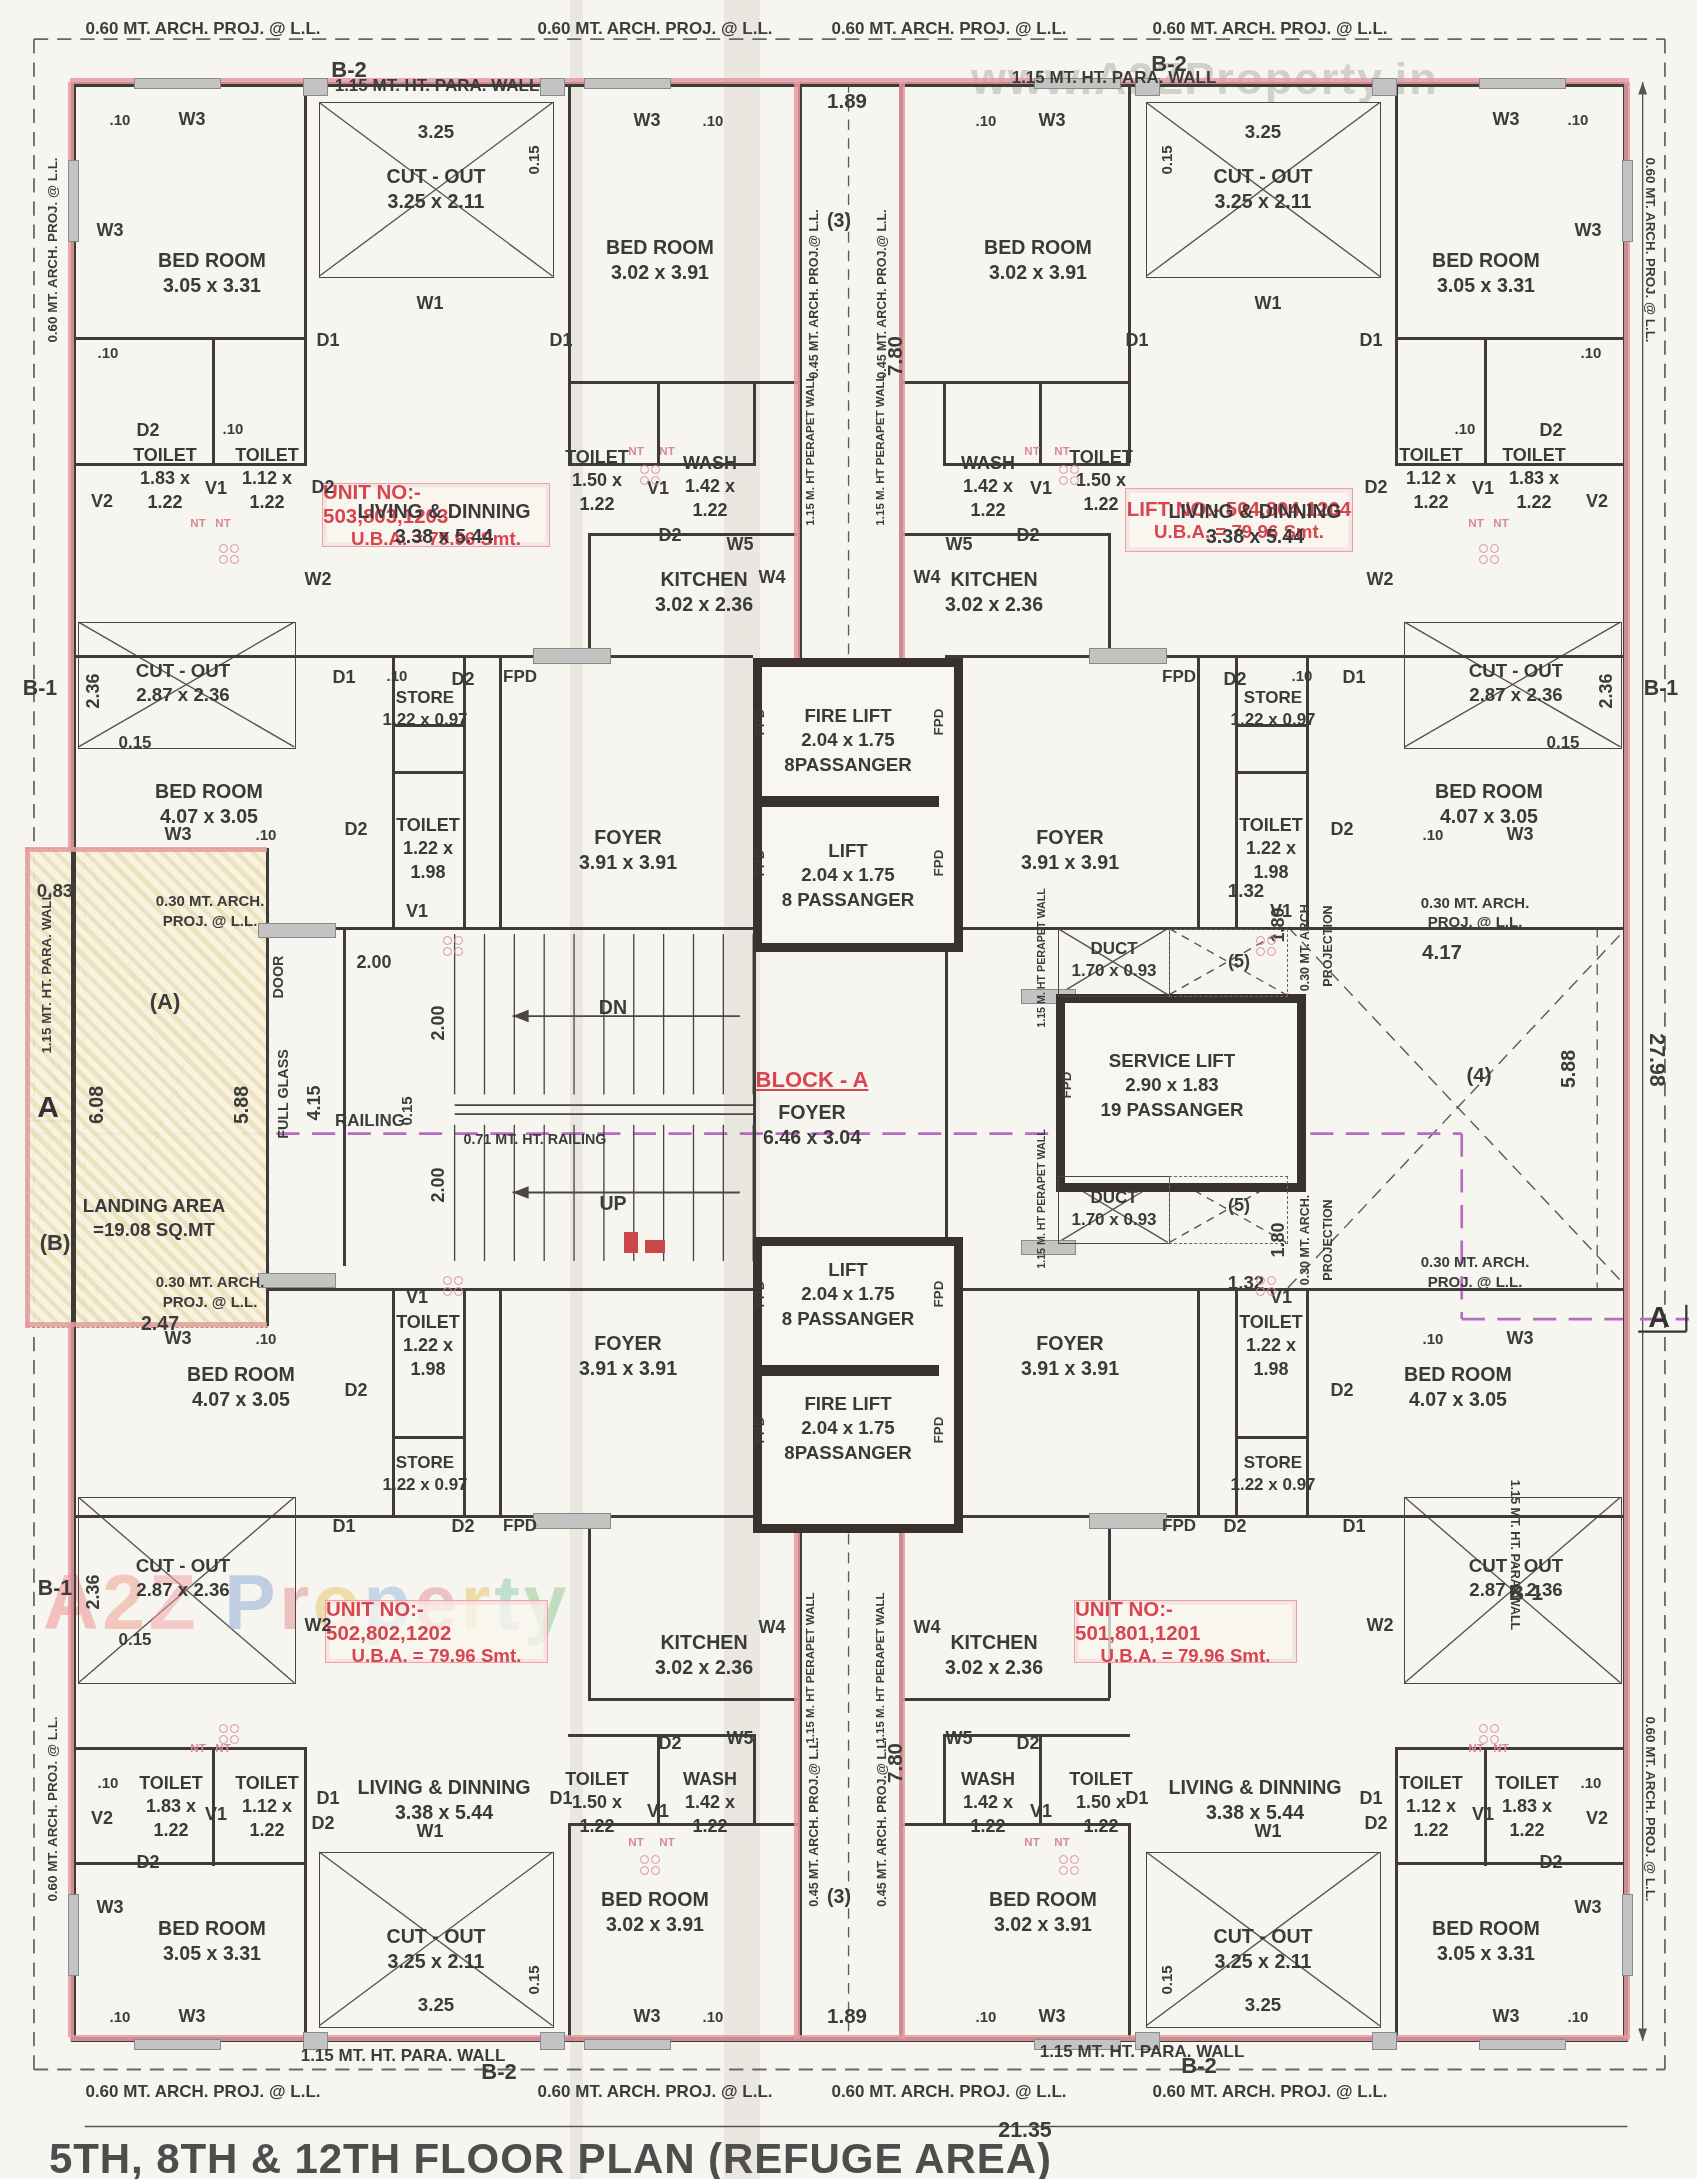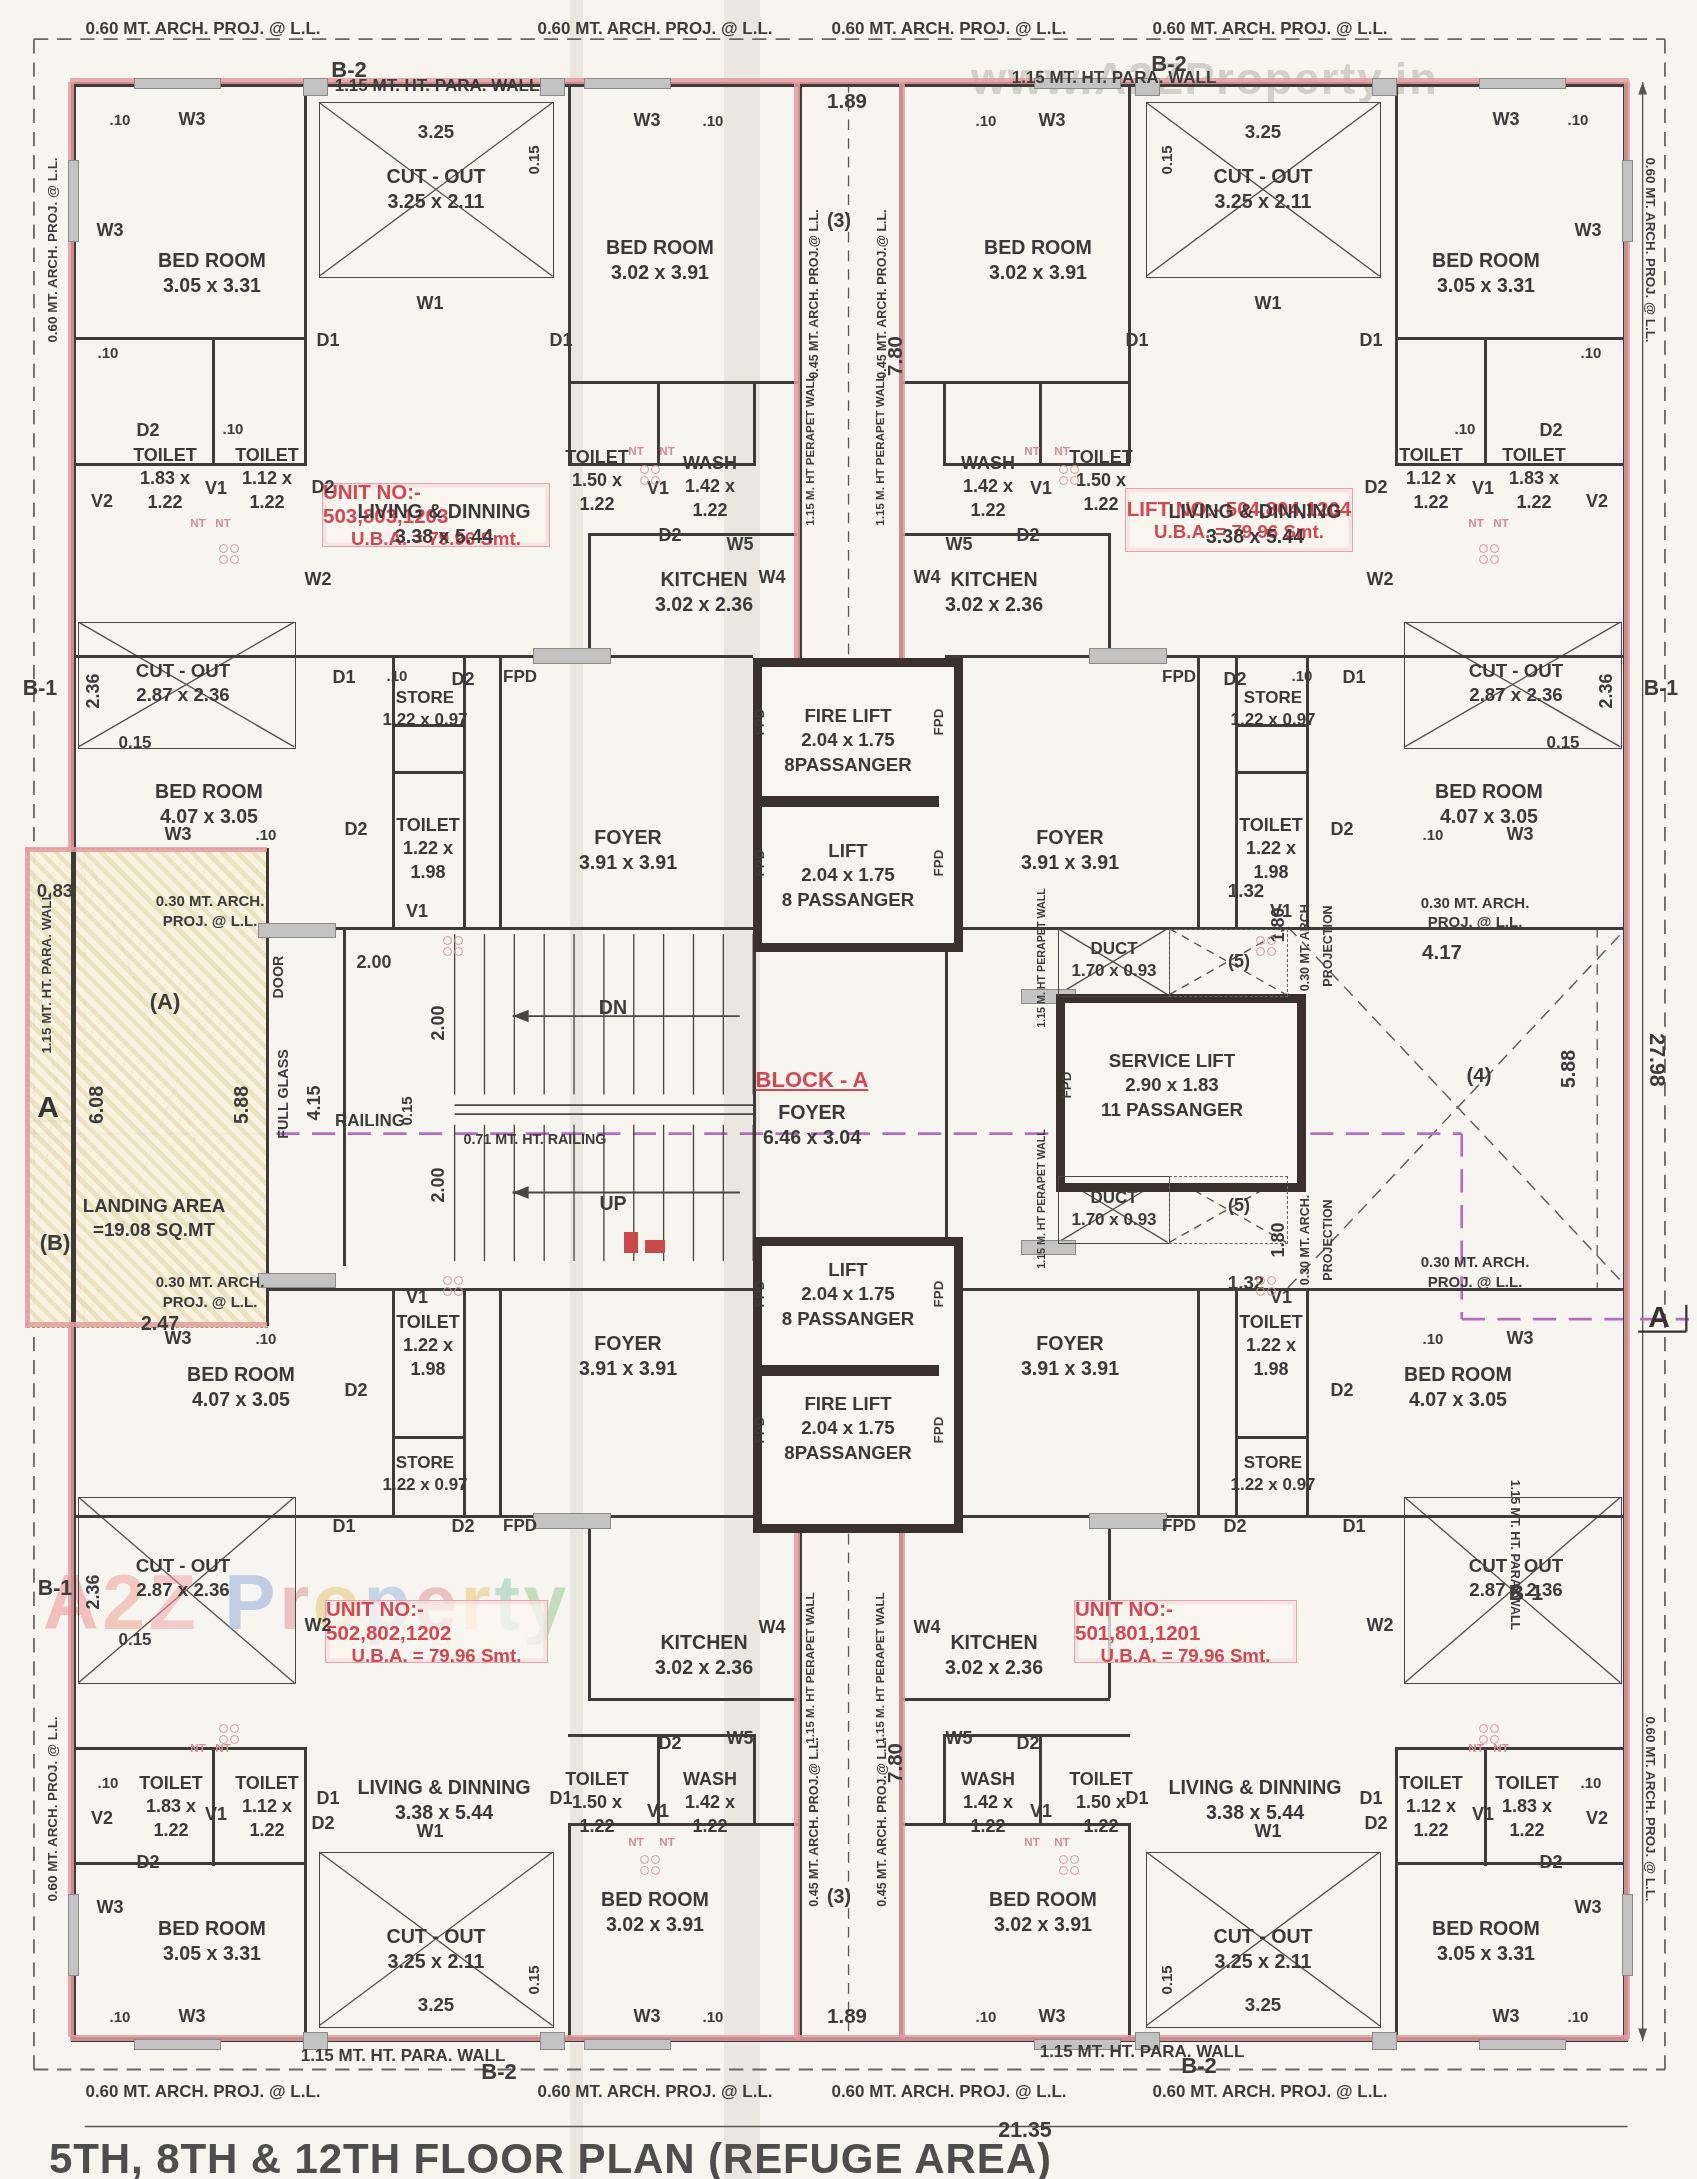--- a/index.html
+++ b/index.html
@@ -407,21 +407,21 @@
       <div>2.04 x 1.75</div>
       <div>8 PASSANGER</div>
     </div>
     <div class="room" style="left: 812px; top: 1125px; font-size: 19.6px;">
       <div>FOYER</div>
       <div>6.46 x 3.04</div>
     </div>
     <div class="room" style="left: 1172px; top: 1085px; font-size: 18.7px;">
       <div>SERVICE LIFT</div>
       <div>2.90 x 1.83</div>
-      <div>11 PASSANGER</div>
+      <div>19 PASSANGER</div>
     </div>
     <div class="room" style="left: 1114px; top: 960px; font-size: 17px;">
       <div>DUCT</div>
       <div>1.70 x 0.93</div>
     </div>
     <div class="room" style="left: 1114px; top: 1209px; font-size: 17px;">
       <div>DUCT</div>
       <div>1.70 x 0.93</div>
     </div>
     <div class="room" style="left: 154px; top: 1218px; font-size: 18.7px;">

